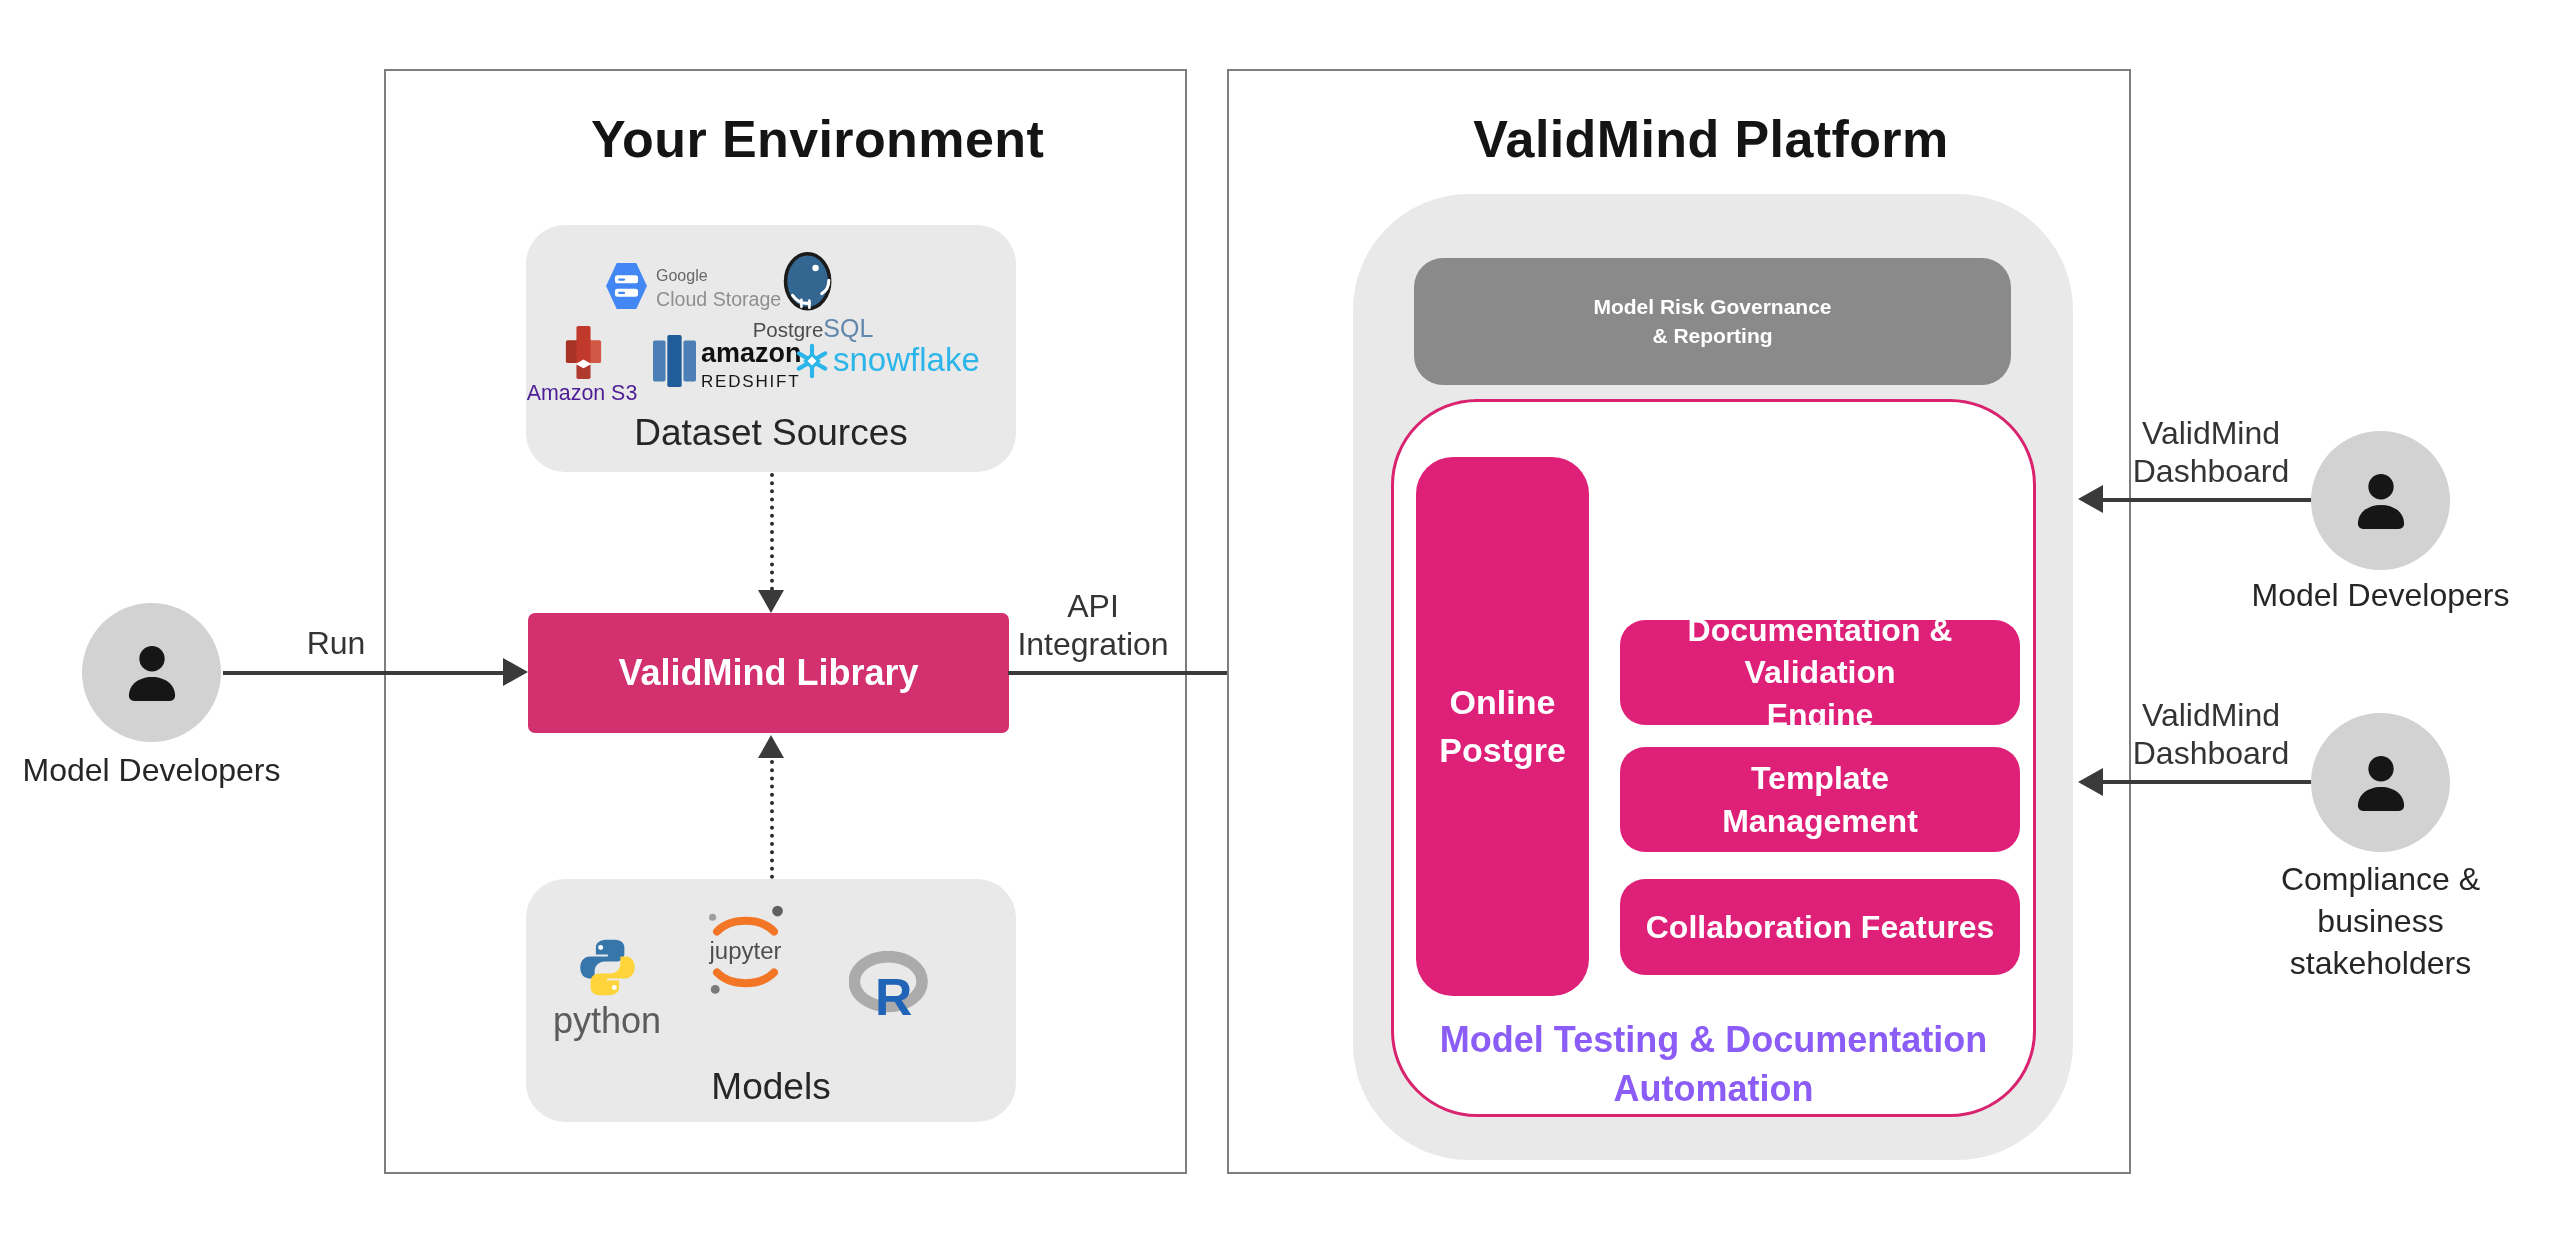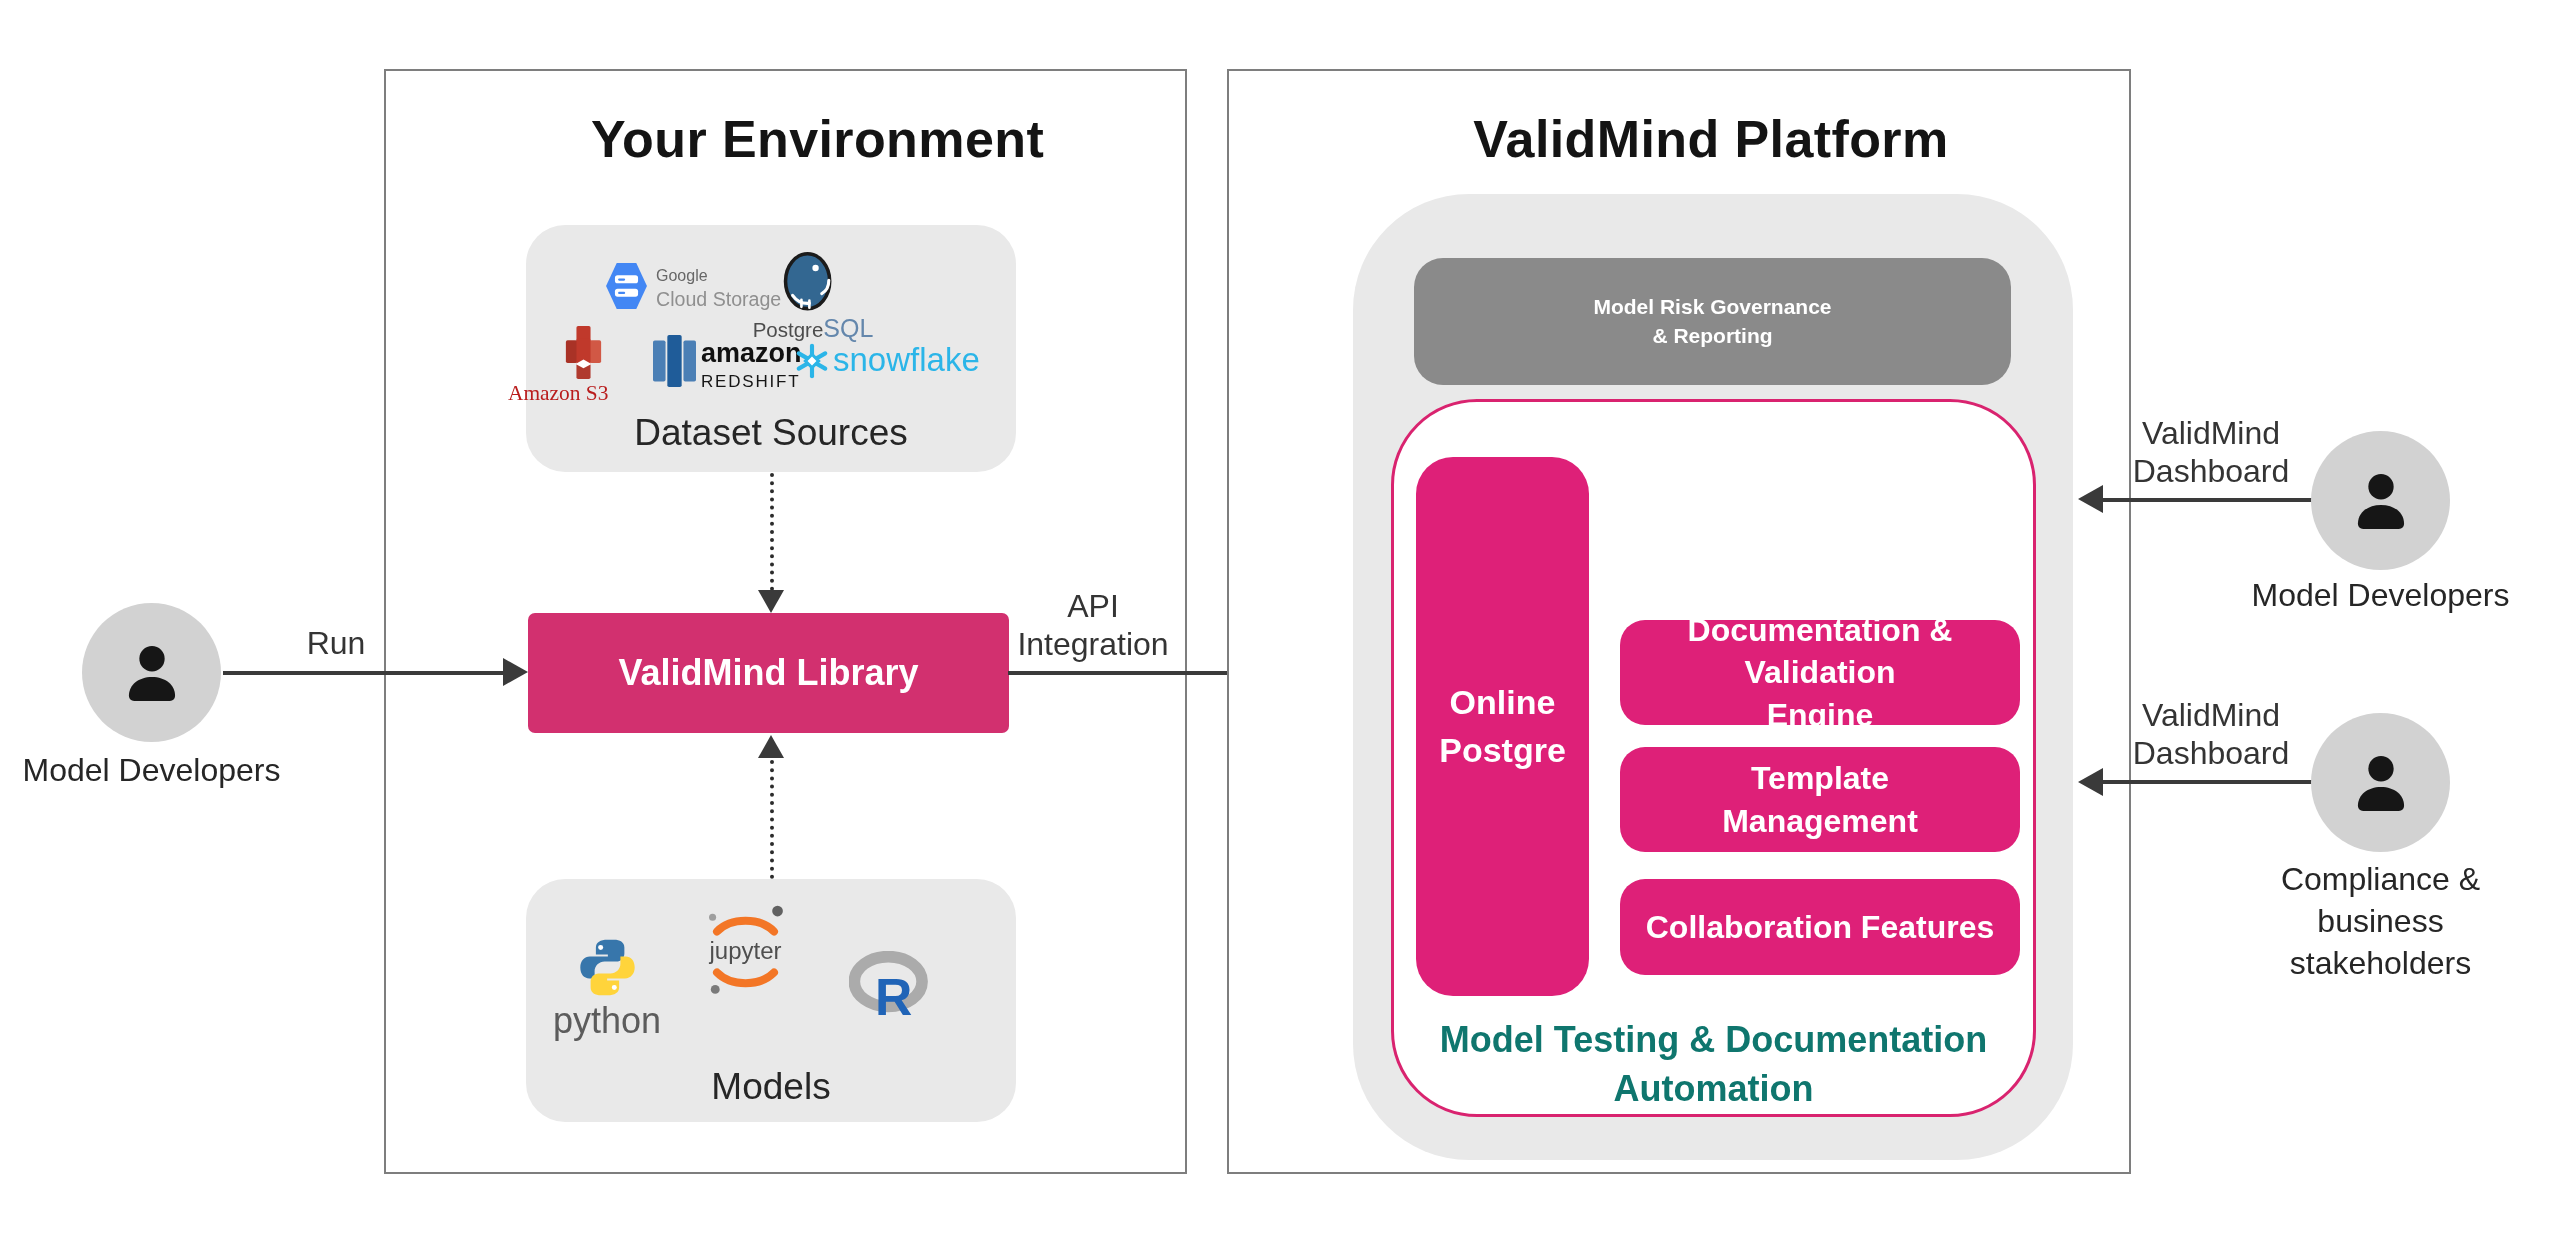--- a/index.html
+++ b/index.html
@@ -36,21 +36,21 @@
   
   #platform-gray { left:1353px; top:194px; width:720px; height:966px; background:var(--panel-gray); border-radius:116px; }
   #governance-btn { left:1414px; top:258px; width:597px; height:127px; background:var(--governance-gray); border-radius:29px; font-size:21px; line-height:1.35; }
   #inner-box { left:1391px; top:399px; width:645px; height:718px; background:#fff; border:3.6px solid var(--pink-border); border-radius:86px; box-sizing:border-box; }
   #online-editor { left:1416px; top:457px; width:173px; height:539px; background:var(--pink-platform); border-radius:37px; font-size:34px; line-height:1.4; }
   .feature { left:1620px; width:400px; background:var(--pink-platform); border-radius:25px; font-size:32px; line-height:1.33; }
   #feature-1 { top:475px; height:114px; }
   #feature-2 { top:620px; height:105px; }
   #feature-3 { top:747px; height:105px; }
   #feature-4 { top:879px; height:96px; }
-  #inner-caption { left:1391px; top:1016px; width:645px; font-size:36px; font-weight:700; color:#0f766e; text-align:center; line-height:1.35; }
+  #inner-caption { left:1391px; top:1016px; width:645px; font-size:36px; font-weight:700; color:#8b5cf6; text-align:center; line-height:1.35; }
 
   
   .person-circle { width:139px; height:139px; border-radius:50%; background:var(--avatar-gray); display:flex; align-items:center; justify-content:center; }
   #person-left { left:82px; top:603px; }
   #person-rt { left:2311px; top:431px; }
   #person-rb { left:2311px; top:713px; }
   .actor-label { font-size:32px; color:#262626; text-align:center; line-height:1.32; }
   #label-left { left:9px; top:749px; width:285px; }
   #label-rt { left:2245px; top:574px; width:271px; }
   #label-rb { left:2218px; top:858px; width:325px; }
@@ -83,21 +83,21 @@
   #dotted-line-2 { left:770px; top:760px; height:119px; }
   #dotted-head-2 { left:758px; top:735px; }
 
   
   #gcs-text { left:656px; top:267px; }
   .gcs-title { font-size:16px; color:#676767; font-weight:500; }
   .gcs-sub { font-size:19.6px; color:#8F8F8F; margin-top:2.7px; }
   #pg-text { left:724px; top:314px; width:178px; text-align:center; }
   .pg-prefix { font-size:20.5px; color:#4C4C4C; }
   .pg-suffix { font-size:25px; color:#6487AC; }
-  #s3-text { left:508px; top:381px; width:148px; font-size:21.4px; color:#b91c1c;font-family:Liberation Serif, serif; }
+  #s3-text { left:508px; top:381px; width:148px; text-align:center; font-size:21.4px; color:#4c1d95; }
   #rs-text { left:701px; top:340px; }
   .rs-title { font-size:27px; font-weight:700; color:#111; line-height:1; }
   .rs-sub { font-size:17px; color:#161616; letter-spacing:1.8px; margin-top:4.5px; }
   #sf-text { left:833px; top:341px; font-size:33px; color:#2BB5E8; }
   #py-text { left:533px; top:1000px; width:148px; text-align:center; font-size:36px; color:#5C5C5C; }
 </style>
 </head>
 <body>
 
 <div class="abs section-box" id="env-box"></div>

